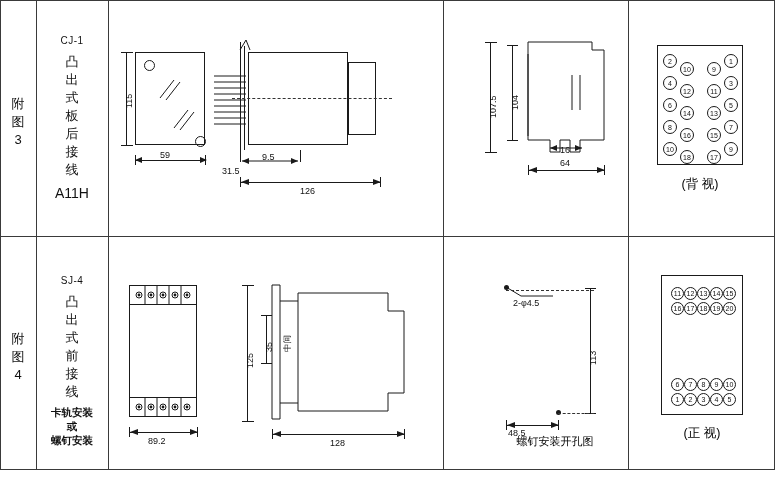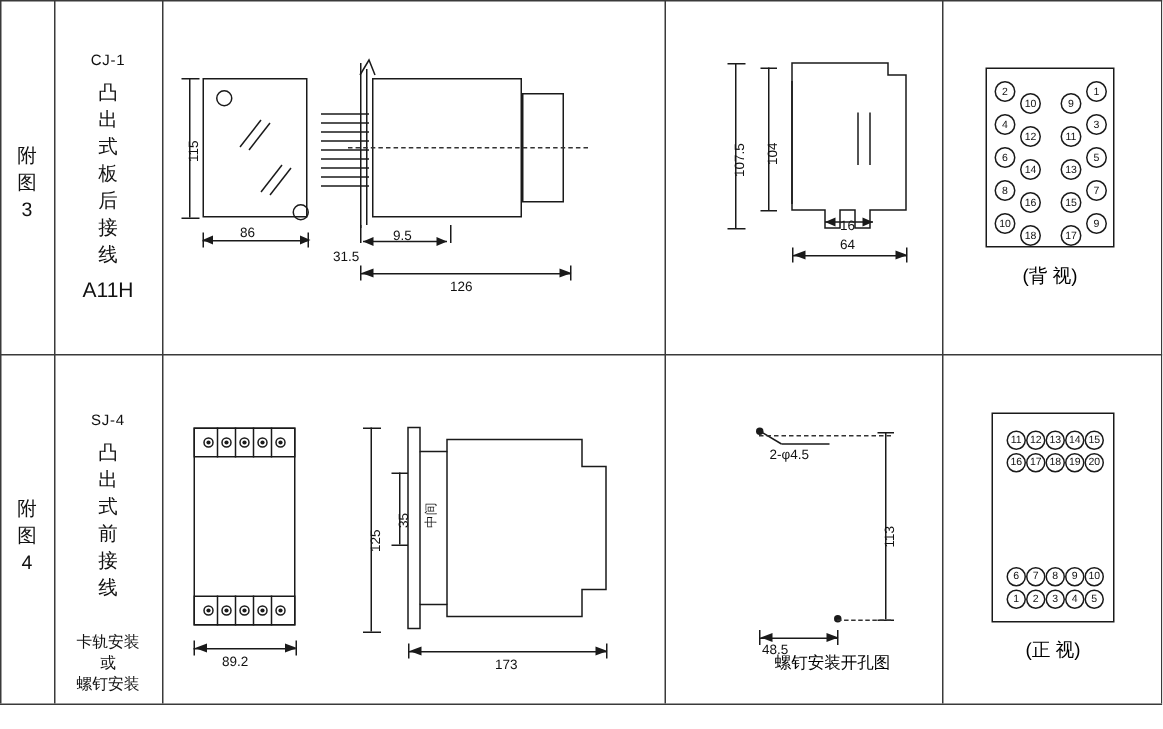--- a/index.html
+++ b/index.html
@@ -15,21 +15,21 @@
   
   .fig-label{
     width:28px;text-align:center;font-size:13px;line-height:18px;color:#111;
   }
   .model-col{
     text-align:center;font-size:13px;line-height:17px;color:#111;
   }
   .model-name{font-size:10px;letter-spacing:.5px;}
   .model-desc{font-size:13px;line-height:18px;}
   .model-sub{font-size:14px;margin-top:6px;color:#111;}
-  .model-small{font-size:10.5px;line-height:14px;margin-top:20px;}
+  .model-small{font-size:10.5px;line-height:14px;margin-top:4px;font-weight:bold;}
 
   .caption{font-size:12.5px;text-align:center;}
 
   
   .ln{position:absolute;background:#1a1a1a;}
   .h1{height:1px;}
   .v1{width:1px;}
   .dash-h{position:absolute;height:0;border-top:1px dashed #333;}
   .box{position:absolute;border:1px solid #1a1a1a;box-sizing:border-box;}
   .dim{position:absolute;font-size:9px;color:#111;white-space:nowrap;}
@@ -94,21 +94,21 @@
     </svg>
 
     <div class="ln v1" style="left:126px;top:52px;height:93px;"></div>
     <div class="ln h1" style="left:121px;top:52px;width:12px;"></div>
     <div class="ln h1" style="left:121px;top:145px;width:12px;"></div>
     <div class="dimv" style="left:124px;top:108px;">115</div>
 
     <div class="ln h1" style="left:135px;top:160px;width:70px;"></div>
     <div class="ln v1" style="left:135px;top:155px;height:10px;"></div>
     <div class="ln v1" style="left:205px;top:155px;height:10px;"></div>
-    <div class="dim" style="left:160px;top:150px;">86</div>
+    <div class="dim" style="left:160px;top:150px;">59</div>
 
     <svg style="position:absolute;left:130px;top:154px;width:82px;height:14px;">
       <path d="M5,6 L12,3 L12,9 Z" fill="#1a1a1a"></path>
       <path d="M77,6 L70,3 L70,9 Z" fill="#1a1a1a"></path>
     </svg>
   </div>
 
   <div>
 
     <div class="box" style="left:248px;top:52px;width:100px;height:93px;"></div>
@@ -312,21 +312,21 @@
 
     <div class="dimv" style="left:282px;top:352px;font-size:8.5px;">中间</div>
 
     <div class="ln h1" style="left:272px;top:434px;width:132px;"></div>
     <div class="ln v1" style="left:272px;top:429px;height:10px;"></div>
     <div class="ln v1" style="left:404px;top:429px;height:10px;"></div>
     <svg style="position:absolute;left:270px;top:428px;width:138px;height:12px;">
       <path d="M3,6 L11,3 L11,9 Z" fill="#1a1a1a"></path>
       <path d="M135,6 L127,3 L127,9 Z" fill="#1a1a1a"></path>
     </svg>
-    <div class="dim" style="left:330px;top:438px;">173</div>
+    <div class="dim" style="left:330px;top:438px;">128</div>
   </div>
 
   <div>
     <div class="dot" style="left:504px;top:285px;width:5px;height:5px;"></div>
     <div class="dot" style="left:556px;top:410px;width:5px;height:5px;"></div>
     <svg style="position:absolute;left:495px;top:282px;width:80px;height:20px;">
       <line x1="11" y1="5" x2="26" y2="14" stroke="#1a1a1a" stroke-width="1"></line>
       <line x1="26" y1="14" x2="58" y2="14" stroke="#1a1a1a" stroke-width="1"></line>
     </svg>
     <div class="dim" style="left:513px;top:298px;">2-φ4.5</div>

